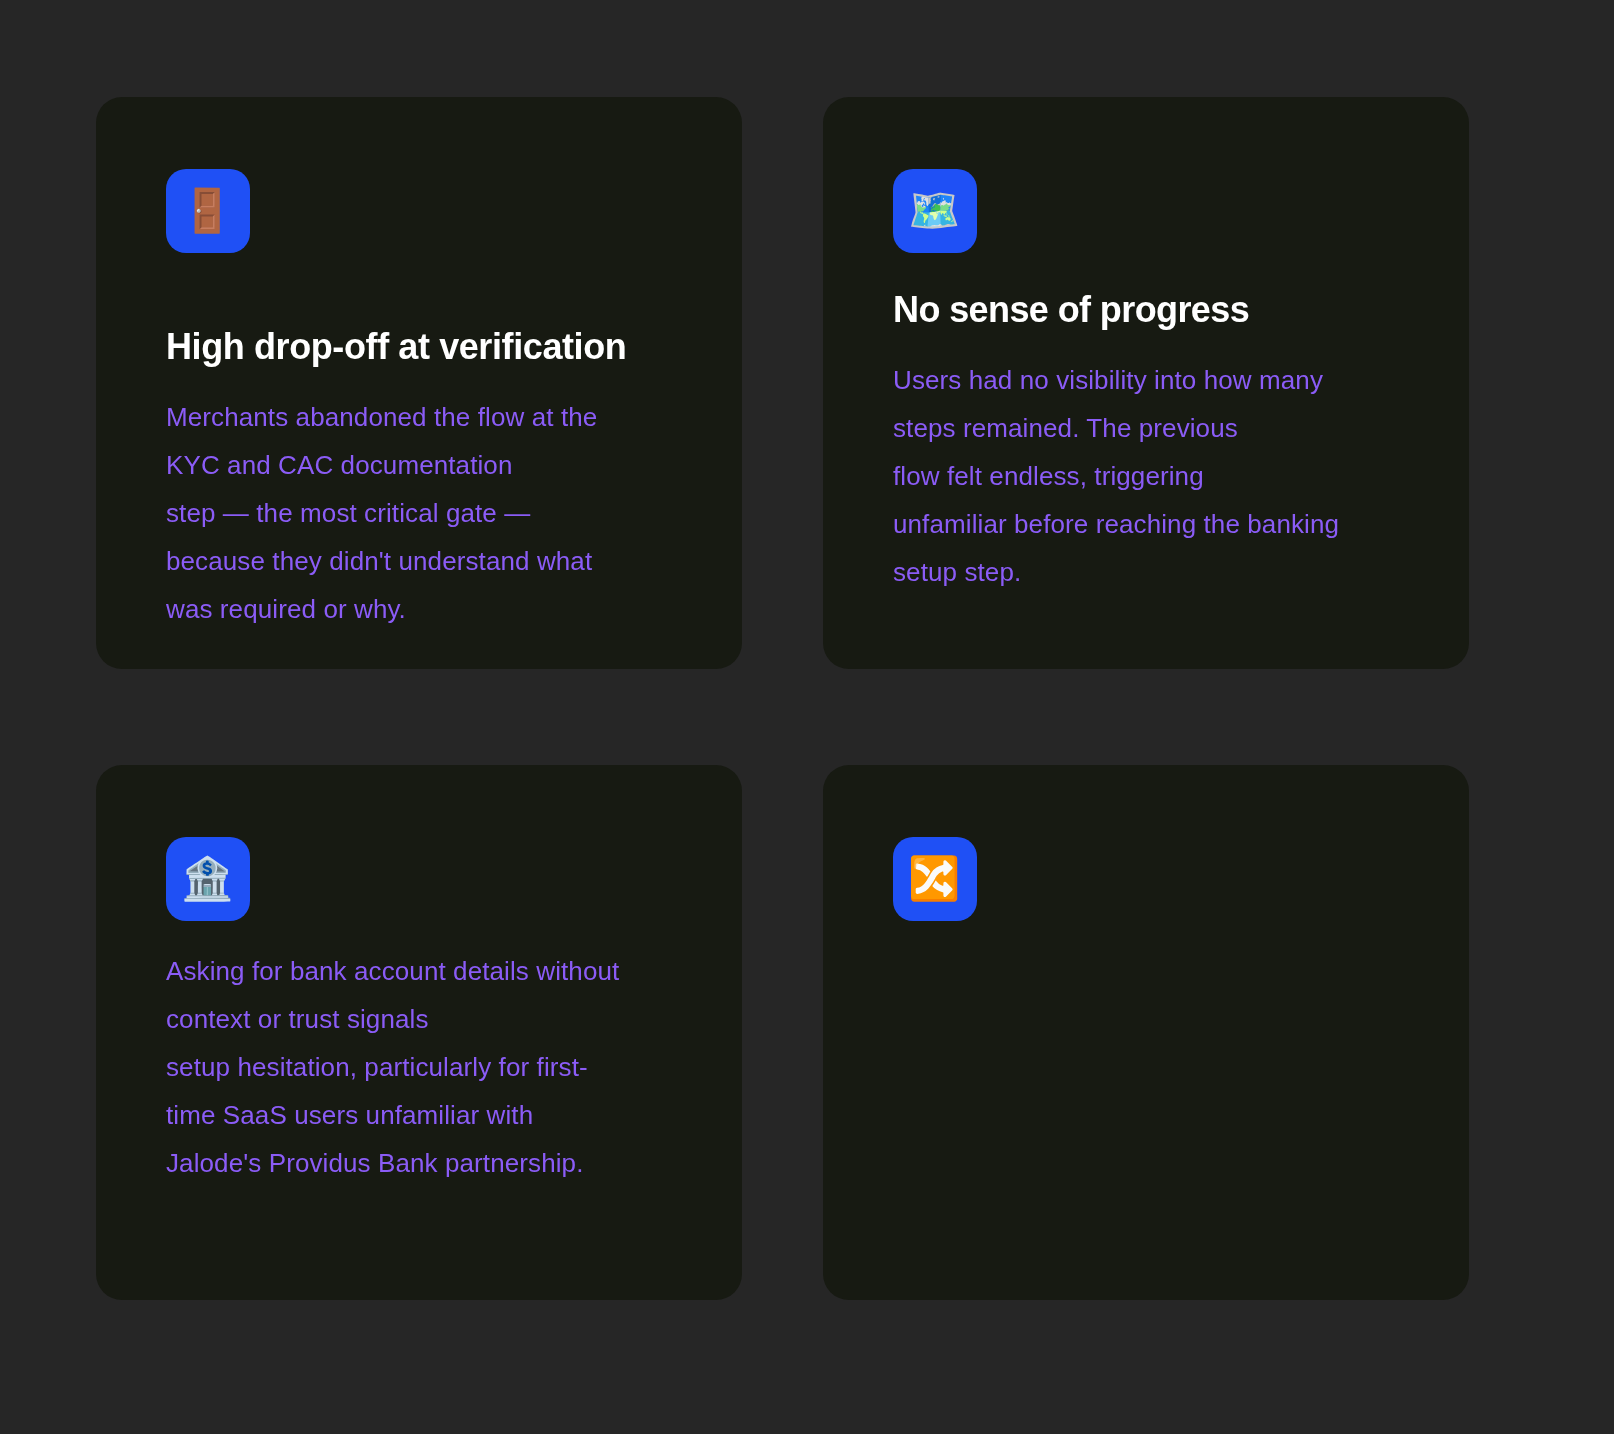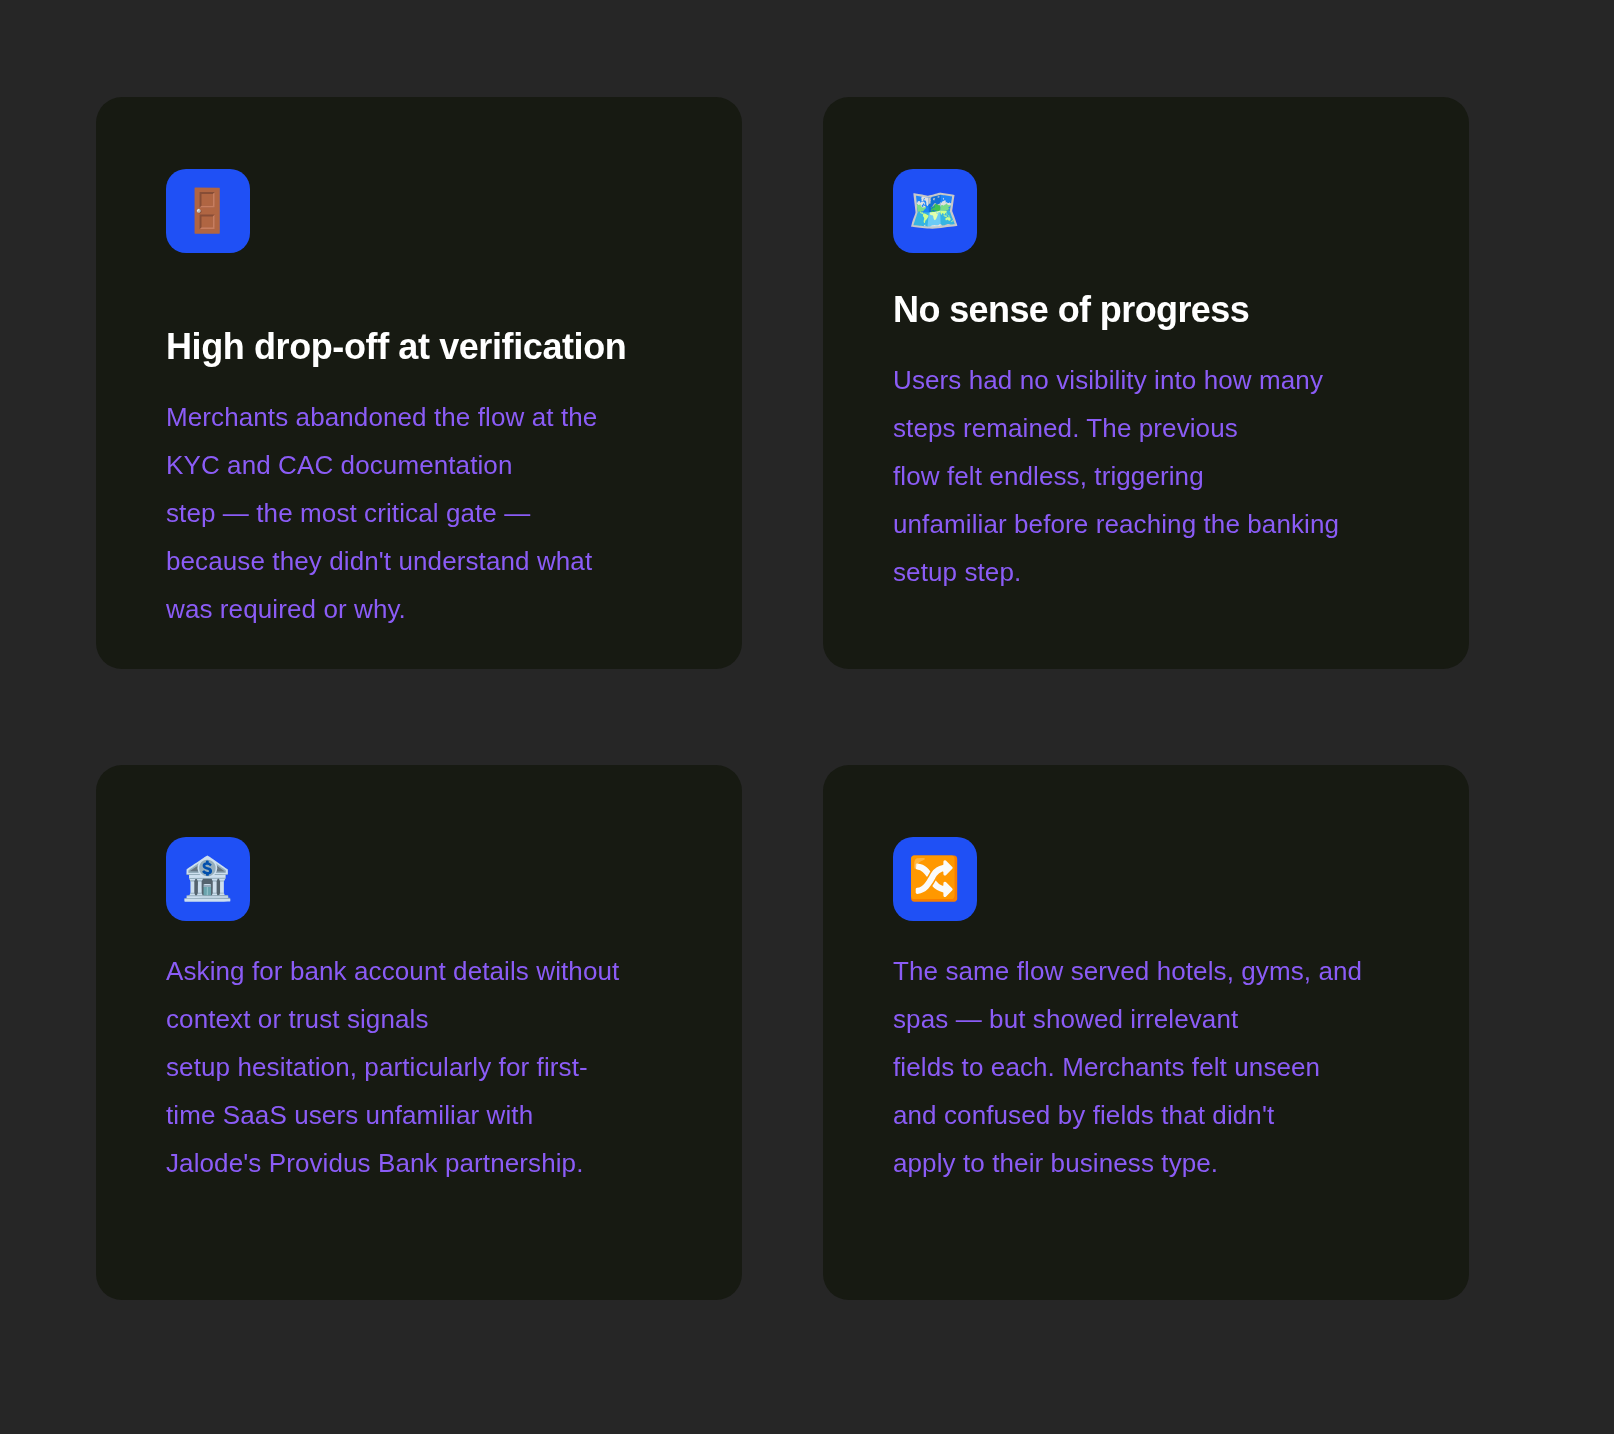--- a/index.html
+++ b/index.html
@@ -114,21 +114,16 @@
 context or trust signals
 setup hesitation, particularly for first-
 time SaaS users unfamiliar with
 Jalode's Providus Bank partnership.</p>
     </div>
 
     <div class="card card-4">
       <div class="icon-tile">
         <span class="icon-glyph">🔀</span>
       </div>
-      <p class="card-body">The same flow served hotels, gyms, and
-spas — but showed irrelevant
-fields to each. Merchants felt unseen
-and confused by fields that didn't
-apply to their business type.</p>
     </div>
 
   </div>
 </div>
 
 </body></html>

